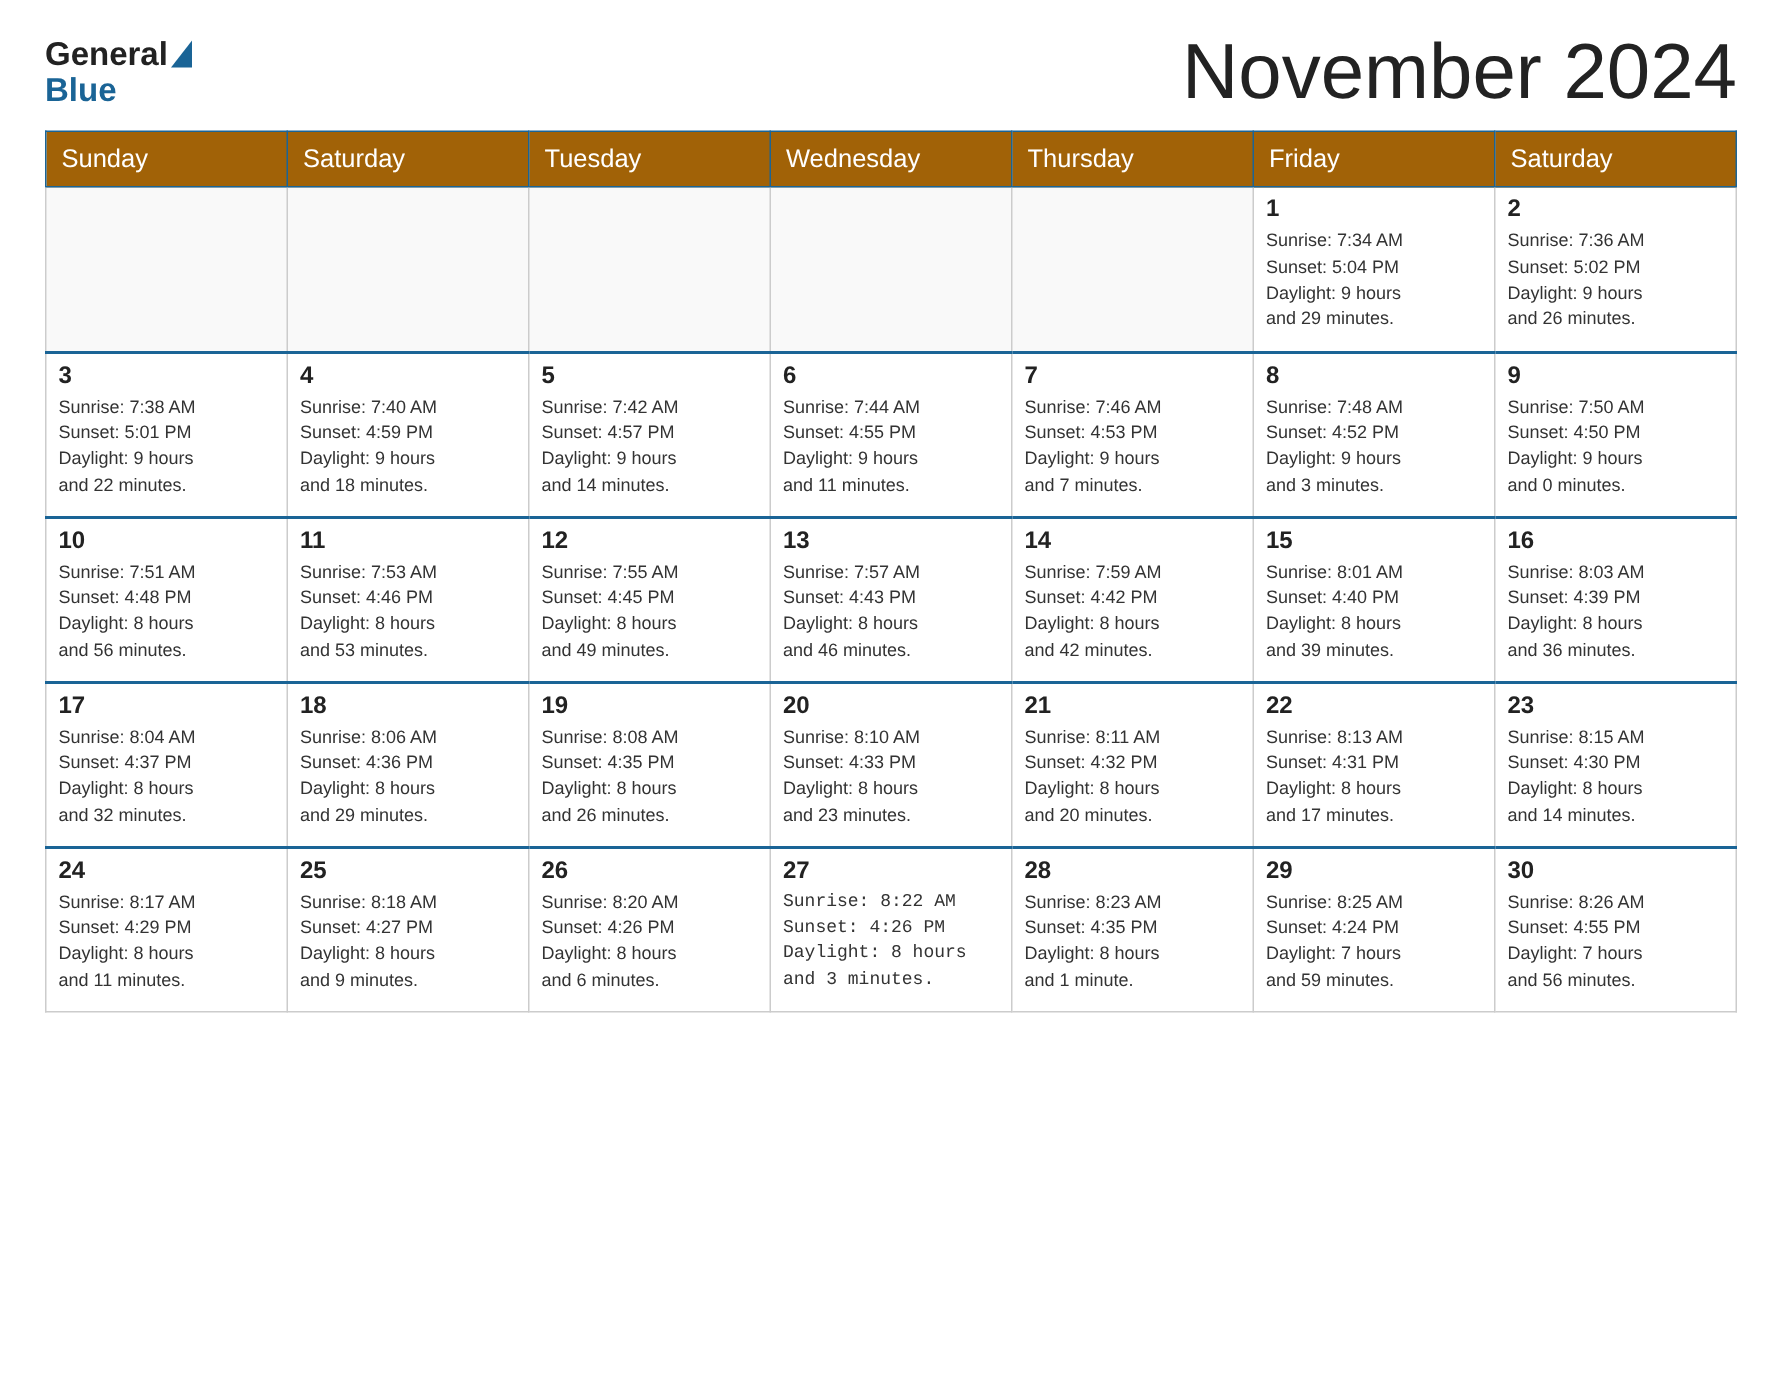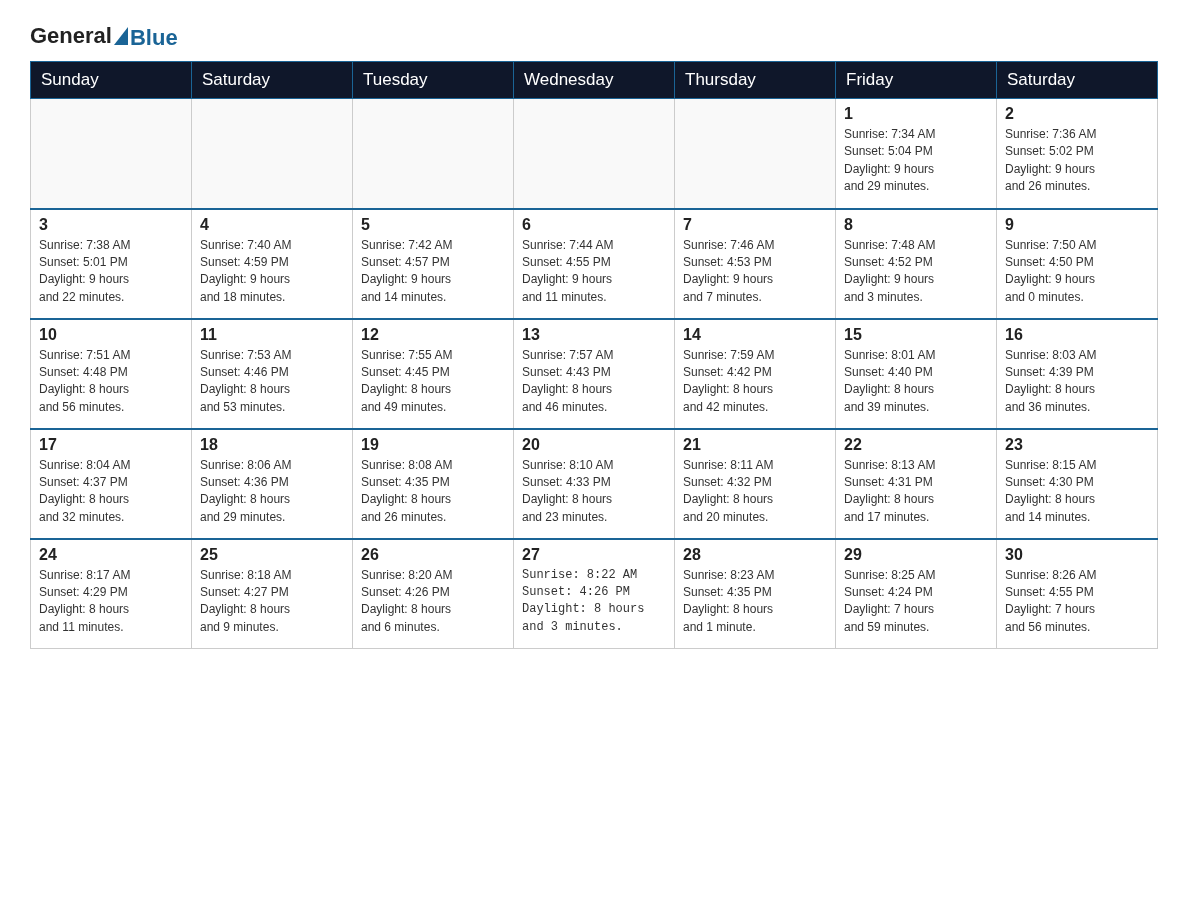--- a/index.html
+++ b/index.html
@@ -12,21 +12,21 @@
       padding: 20px 30px 30px 30px;
     }
     .header {
       display: flex;
       align-items: flex-start;
       justify-content: space-between;
       margin-bottom: 10px;
     }
     .logo {
       display: flex;
-      flex-direction: row;
+      flex-direction: column;
       align-items: flex-start;
       padding-top: 5px;
     }
     .logo-text {
       display: flex;
       align-items: center;
       font-size: 22px;
       font-weight: bold;
       color: #222;
       line-height: 1;
@@ -61,21 +61,21 @@
       font-size: 22px;
       color: #444;
       margin-top: 2px;
     }
     .calendar-table {
       width: 100%;
       border-collapse: collapse;
       margin-top: 10px;
     }
     .calendar-table th {
-      background-color: #0f172a;
+      background-color: #a16207;
       color: #fff;
       font-size: 17px;
       font-weight: normal;
       padding: 8px 10px;
       text-align: left;
       border: 1px solid #1a6496;
     }
     .calendar-table td {
       border: 1px solid #ccc;
       vertical-align: top;
@@ -108,20 +108,21 @@
   <div class="logo">
     <div class="logo-text">
       <span class="logo-general">General</span>
       <span class="logo-triangle"></span>
     </div>
     <div>
       <span class="logo-blue">Blue</span>
     </div>
   </div>
   <div class="title-area">
+    <div class="month-title">November 2024</div>
   </div>
 </div>
 
 <table class="calendar-table">
   <thead>
     <tr>
     <th>Sunday</th>
         <th>Saturday</th>
         <th>Tuesday</th>
         <th>Wednesday</th>

